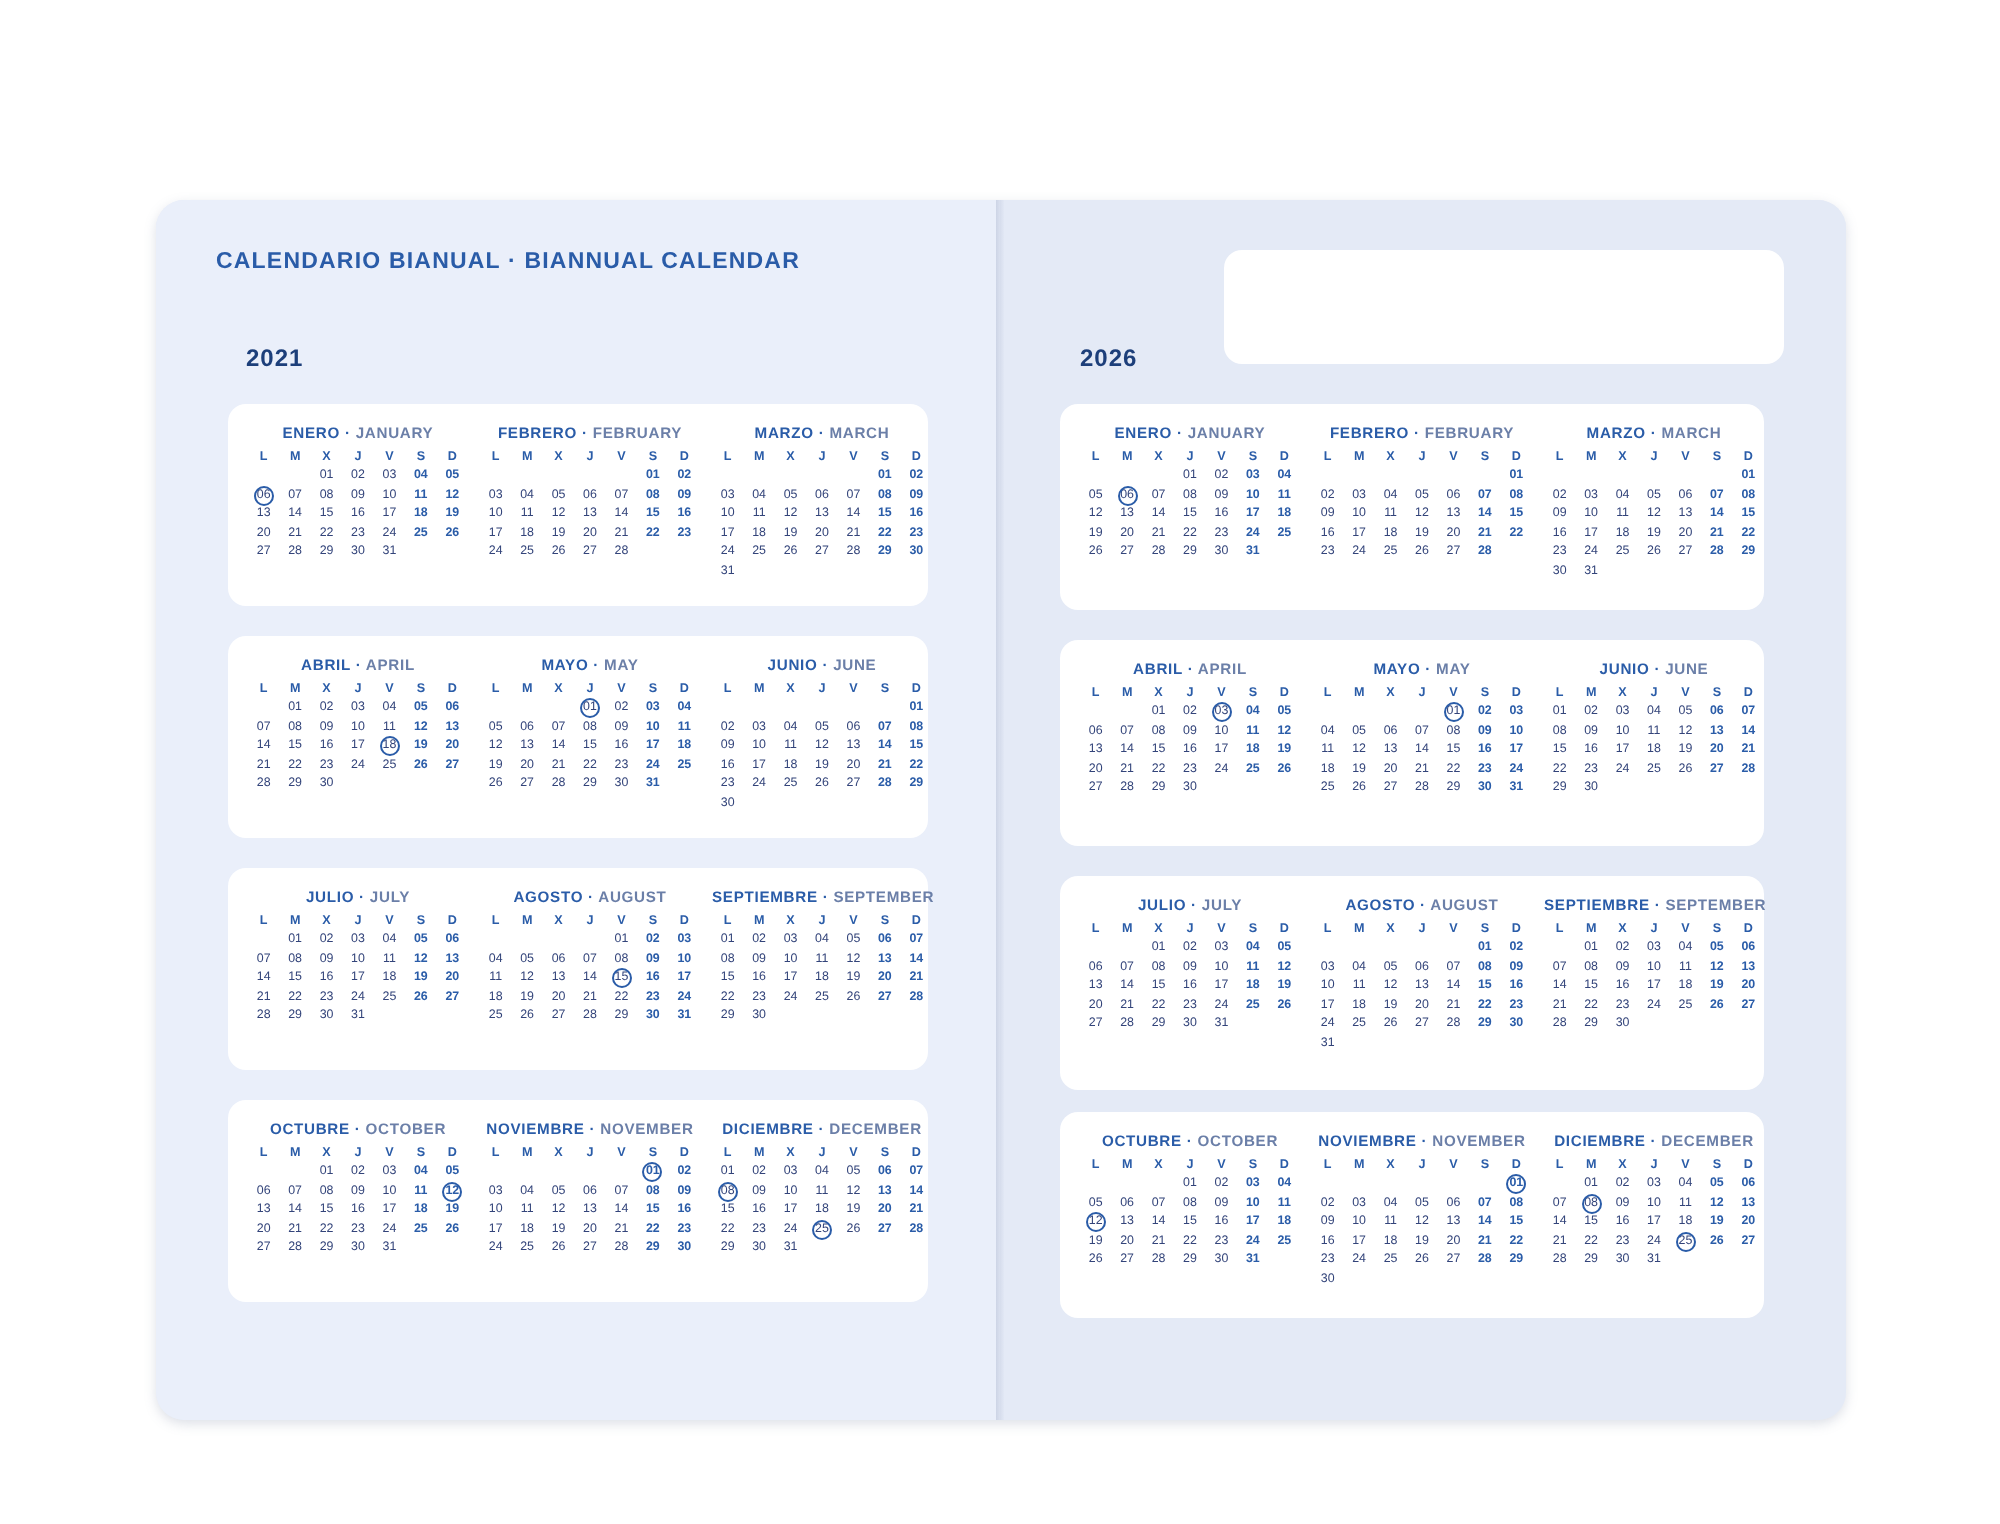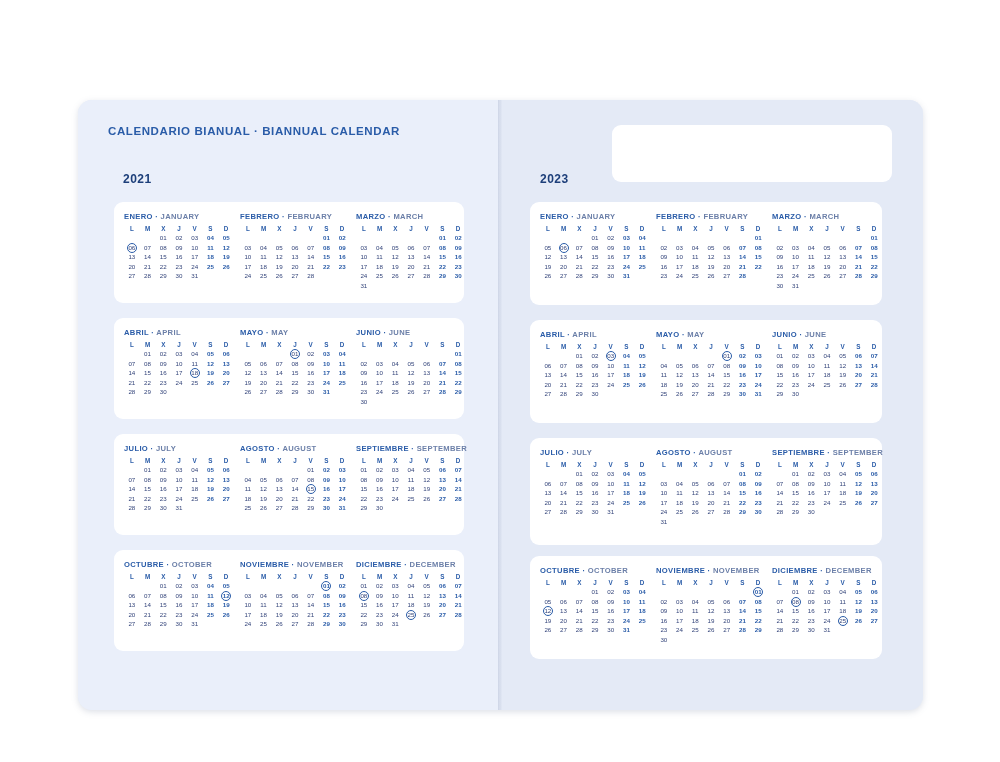--- a/index.html
+++ b/index.html
@@ -89,20 +89,21 @@
     position: absolute;
     background: #ffffff;
     border-radius: 9px;
   }
 
   .month {
     position: absolute;
     width: 110px;
   }
   .month-name {
+    text-align: center;
     font-size: 7.6px;
     font-weight: bold;
     color: #2a5ca8;
     letter-spacing: 0.35px;
     margin-bottom: 4px;
     white-space: nowrap;
   }
   .month-name .en {
     color: #6b7fa8;
     font-weight: bold;
@@ -727,21 +728,21 @@
               <span class="we">28</span>
               <span class="">29</span>
               <span class="">30</span>
               <span class="">31</span>
             </div>
           </div>
         </div>
     </div>
 
     <div class="page-right">
-      <div class="year-label" id="year-right">2023</div>
+      <div class="year-label" id="year-right">2026</div>
       <div class="note-box"></div>
       <div id="months-right">
           <div class="rowband" style="left: 30px; top: 102px; width: 352px; height: 103px;"></div>
           <div class="rowband" style="left: 30px; top: 220px; width: 352px; height: 103px;"></div>
           <div class="rowband" style="left: 30px; top: 338px; width: 352px; height: 107px;"></div>
           <div class="rowband" style="left: 30px; top: 456px; width: 352px; height: 103px;"></div>
           <div class="month" style="left: 40px; top: 112px;">
             <div class="month-name"><span>ENERO</span><span> · </span><span class="en">JANUARY</span></div>
             <div class="dow">
               <span>L</span>

